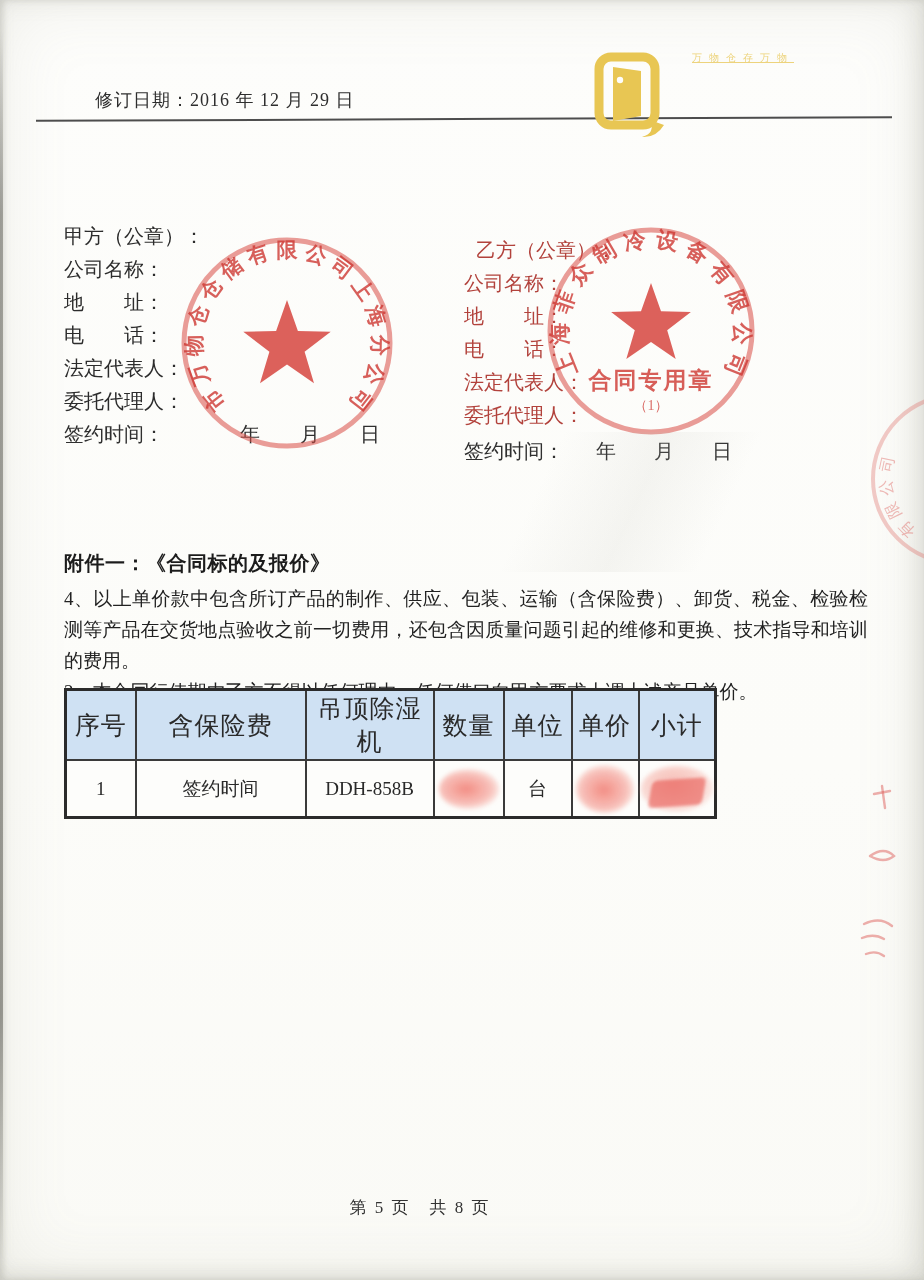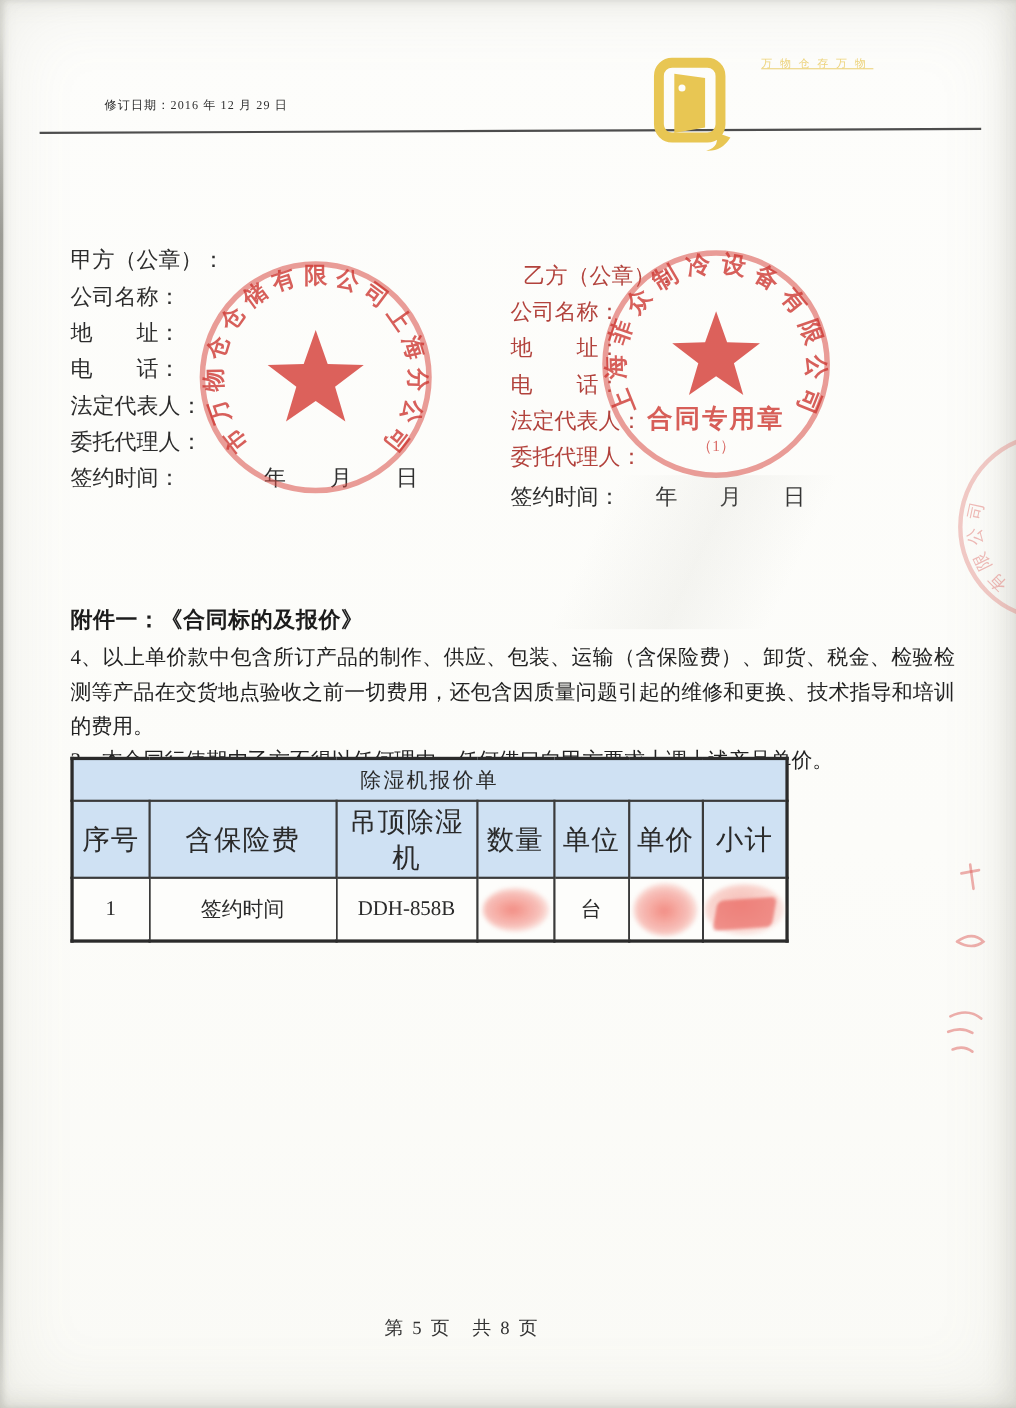--- a/index.html
+++ b/index.html
@@ -10,21 +10,21 @@
     overflow:hidden;
     font-family:"Liberation Serif","DejaVu Serif",serif;
     box-shadow: inset 0 0 70px rgba(140,140,122,.14),
                 inset -10px 0 22px rgba(150,150,138,.16),
                 inset 0 -8px 16px rgba(150,150,138,.10),
                 inset 3px 0 6px rgba(90,90,80,.18);
   }
   .abs { position:absolute; }
 
   
-  .rev-date { left:95px; top:88px; font-size:11px; color:#2e2e2e; letter-spacing:1px; }
+  .rev-date { left:95px; top:88px; font-size:18px; color:#2e2e2e; letter-spacing:1px; }
   .header-rule { left:36px; top:118px; width:856px; height:2px; background:#4d4d4d;
                  transform:rotate(-0.25deg); }
 
   
   .logo { left:592px; top:50px; display:flex; align-items:flex-start; }
   .logo-text { margin-left:6px; color:#e8c653; }
   .logo-brand { font-size:44px; font-weight:bold; letter-spacing:4px; line-height:48px;
                 font-family:"Liberation Sans","DejaVu Sans",sans-serif; }
   .logo-tagline { font-size:10px; letter-spacing:7px; opacity:.75; margin-top:1px; margin-left:16px;
                   font-family:"Liberation Sans","DejaVu Sans",sans-serif;text-decoration:underline; }
@@ -208,23 +208,20 @@
       <colgroup>
         <col style="width:70px">
           <col style="width:170px">
           <col style="width:128px">
         <col style="width:70px">
           <col style="width:68px">
           <col style="width:67px">
           <col style="width:77px">
       </colgroup>
       <tbody>
-          <tr class="t-title">
-        <td colspan="7">除湿机报价单</td>
-      </tr>
       <tr class="t-head">
         <th>序号</th>
         <th>含保险费</th>
         <th>吊顶除湿机</th>
         <th>数量</th>
         <th>单位</th>
         <th>单价</th>
         <th>小计</th>
       </tr>
       <tr class="t-row">

